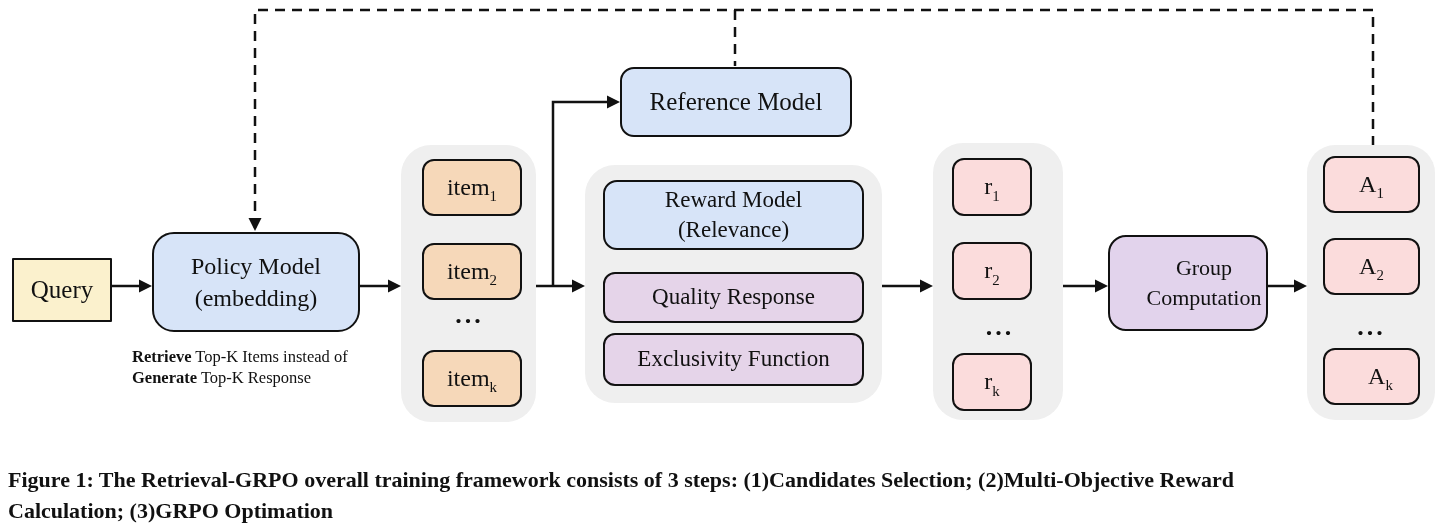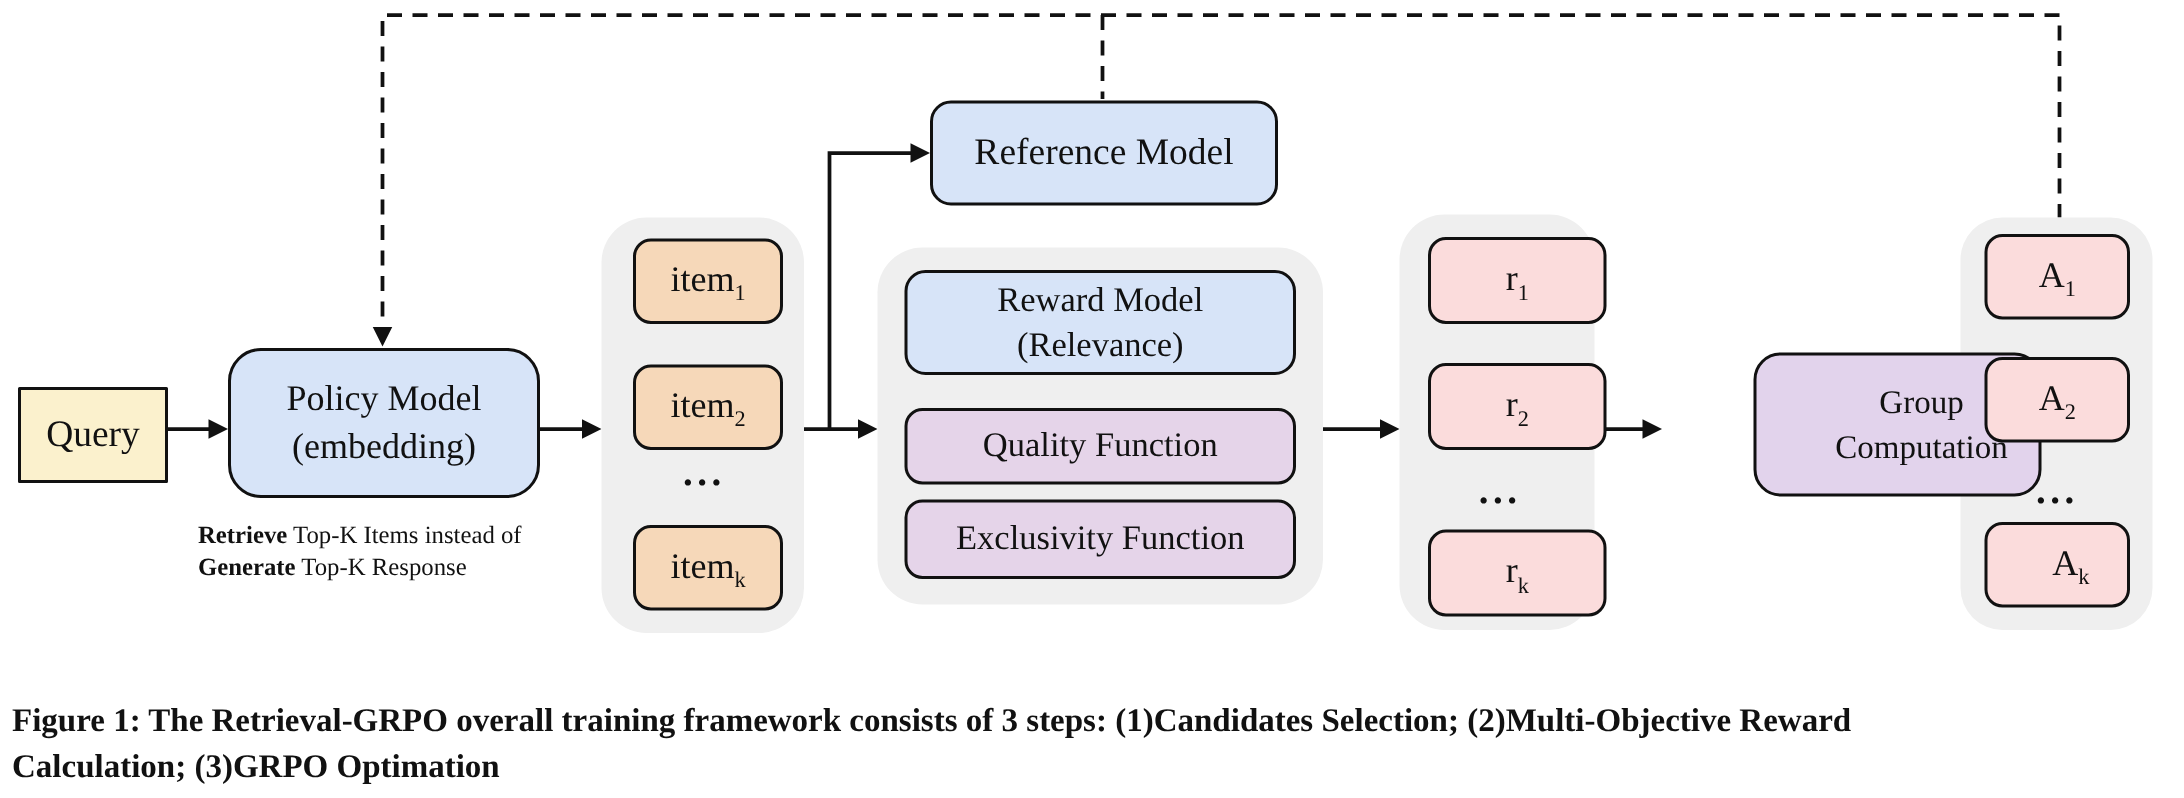--- a/index.html
+++ b/index.html
@@ -24,23 +24,23 @@
   .reference{left:620px;top:67px;width:232px;height:70px;border-radius:14px;font-size:25px;}
   .cont-items{left:401px;top:145px;width:135px;height:277px;}
   .cont-mid{left:585px;top:165px;width:297px;height:238px;}
   .cont-r{left:933px;top:143px;width:130px;height:277px;}
   .cont-a{left:1307px;top:145px;width:128px;height:275px;border-radius:28px;}
   .itembox{width:100px;height:57px;border-radius:12px;font-size:24px;}
   .it1{left:422px;top:159px;} .it2{left:422px;top:243px;} .itk{left:422px;top:350px;}
   .reward{left:603px;top:180px;width:261px;height:70px;border-radius:14px;font-size:23px;line-height:1.3;}
   .quality{left:603px;top:272px;width:261px;height:51px;border-radius:12px;font-size:23px;}
   .exclusivity{left:603px;top:333px;width:261px;height:53px;border-radius:12px;font-size:23px;}
-  .rbox{width:119px;height:58px;border-radius:12px;font-size:24px;}
+  .rbox{width:80px;height:58px;border-radius:12px;font-size:24px;}
   .r1{left:952px;top:158px;} .r2{left:952px;top:242px;} .rk{left:952px;top:353px;}
-  .group{left:1169px;top:235px;width:192px;height:96px;border-radius:18px;font-size:22px;line-height:1.35;padding-left:32px;}
+  .group{left:1108px;top:235px;width:160px;height:96px;border-radius:18px;font-size:22px;line-height:1.35;padding-left:32px;}
   .abox{width:97px;height:57px;border-radius:12px;font-size:24px;}
   .a1{left:1323px;top:156px;} .a2{left:1323px;top:238px;} .ak{left:1323px;top:348px;padding-left:18px;}
   .dots{position:absolute;border:none;background:transparent;font-size:26px;font-weight:bold;
         letter-spacing:3px;display:flex;align-items:center;justify-content:center;height:30px;}
   .dots-items{left:422px;top:300px;width:95px;}
   .dots-r{left:952px;top:312px;width:96px;}
   .dots-a{left:1323px;top:312px;width:97px;}
   sub.sx{font-size:62%;position:relative;bottom:-0.05em;line-height:0;}
   .caption{position:absolute;left:8px;top:464px;font-size:22px;font-weight:bold;line-height:31px;white-space:nowrap;}
 </style>
@@ -109,21 +109,21 @@
     <div class="dots dots-items">...</div>
     <div class="node n-peach itembox itk">
       <span><span>item</span><sub class="sx">k</sub></span>
     </div>
 
     <div class="node n-blue reward">
       <span>Reward Model</span>
       <span>(Relevance)</span>
     </div>
     <div class="node n-purple quality">
-      <span>Quality Function</span>
+      <span>Quality Response</span>
     </div>
     <div class="node n-purple exclusivity">
       <span>Exclusivity Function</span>
     </div>
 
     <div class="node n-pink rbox r1">
       <span><span>r</span><sub class="sx">1</sub></span>
     </div>
     <div class="node n-pink rbox r2">
       <span><span>r</span><sub class="sx">2</sub></span>

